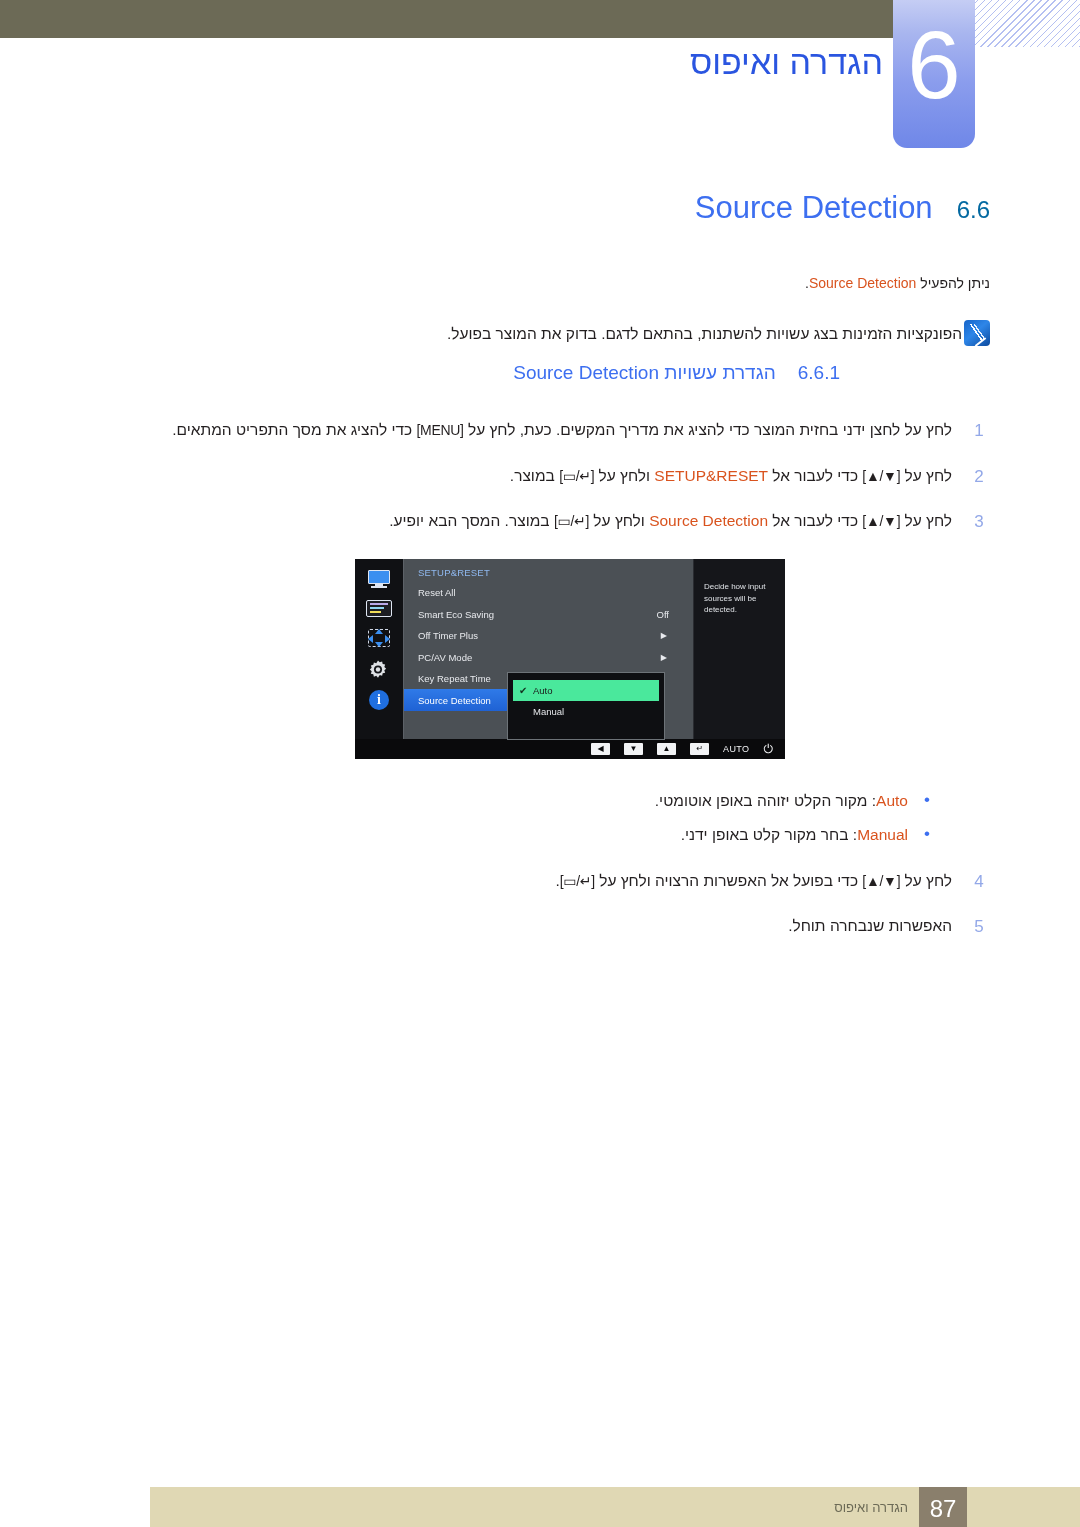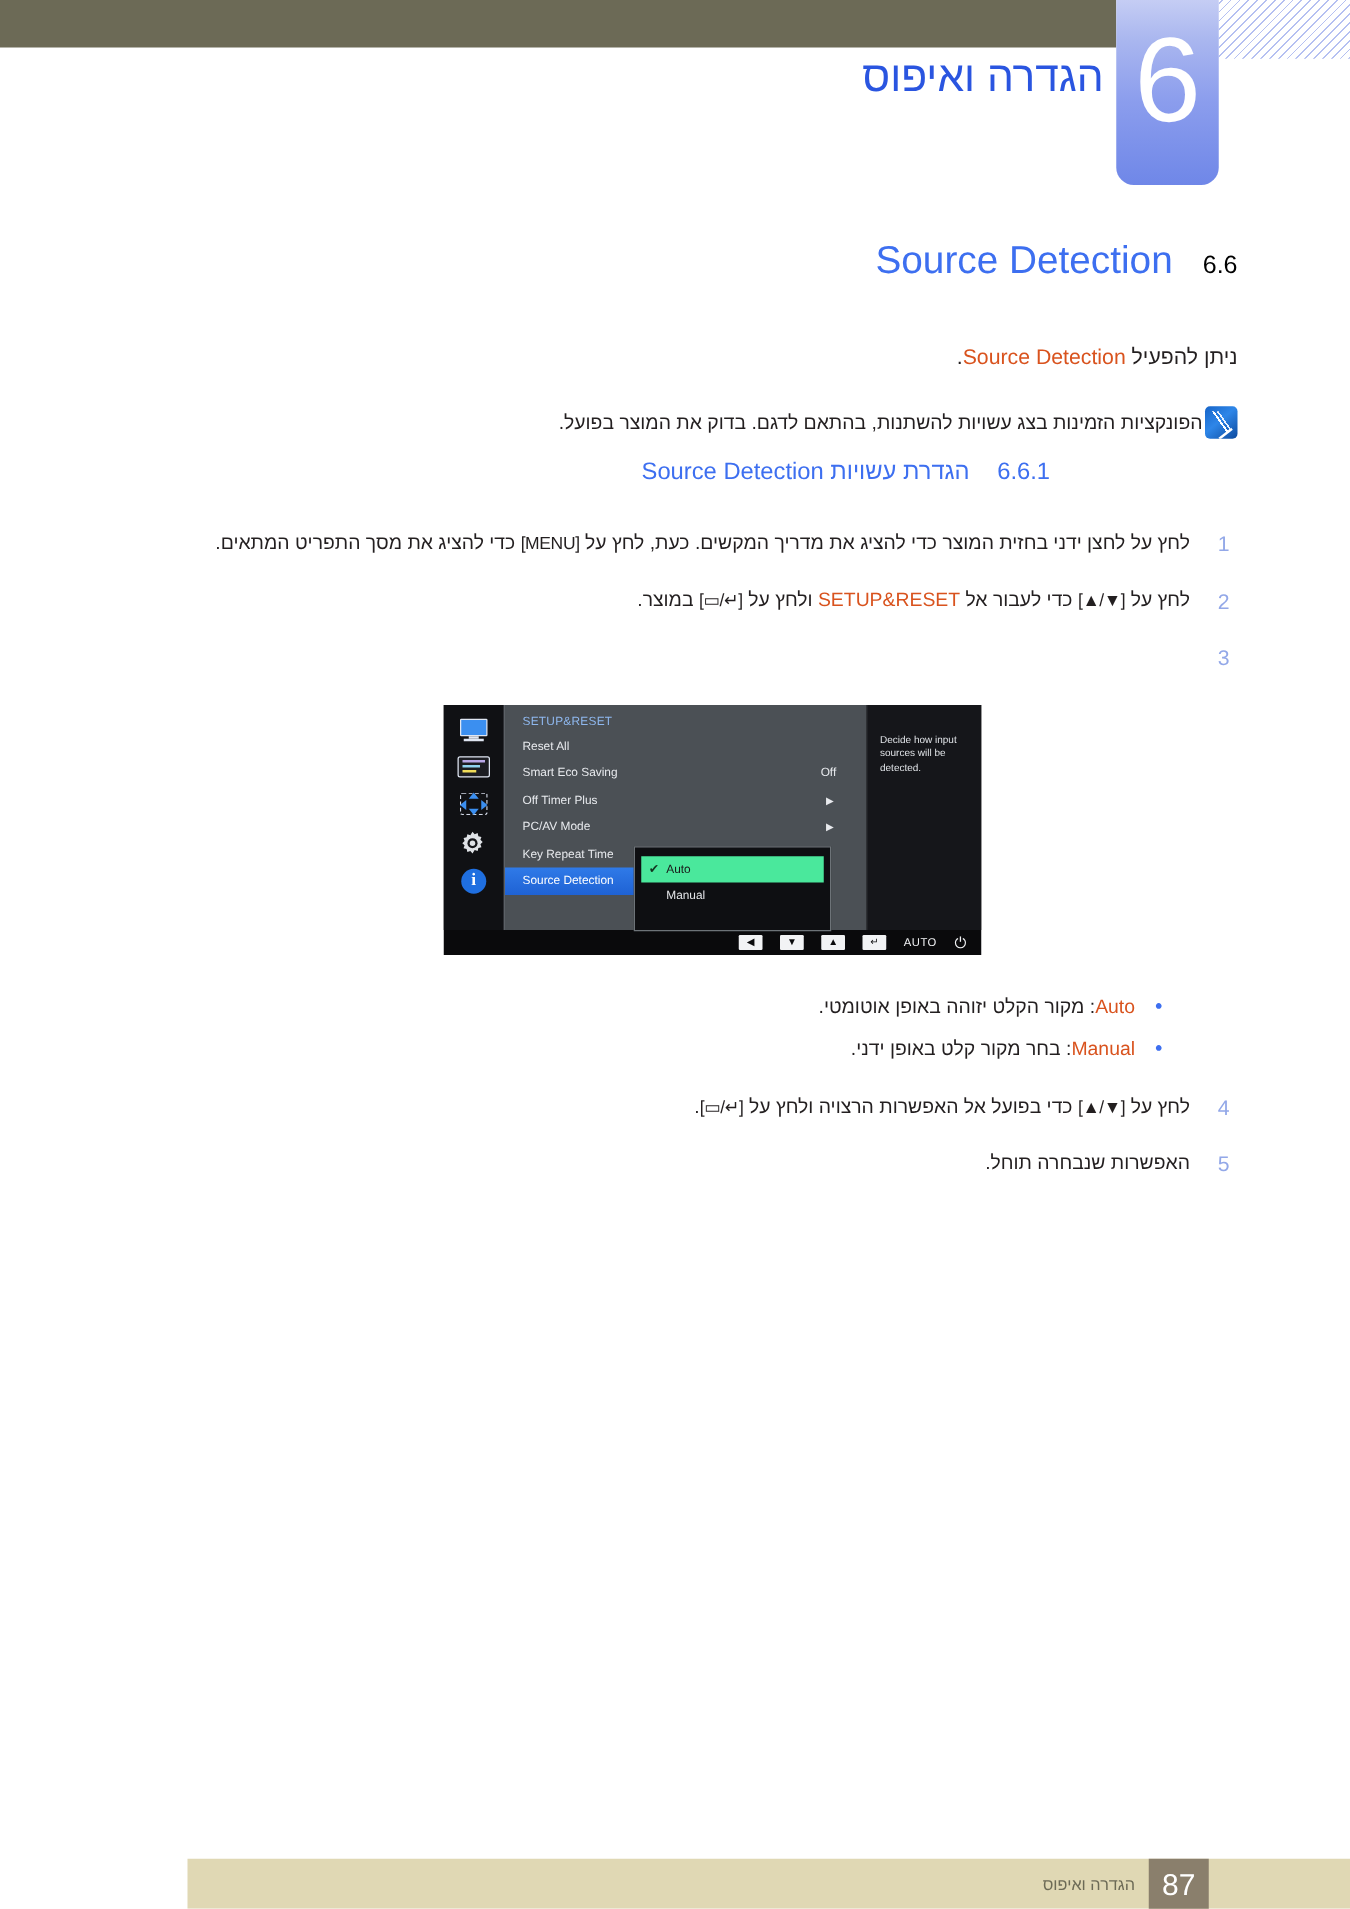--- a/index.html
+++ b/index.html
@@ -74,34 +74,34 @@
 
   .h2-row {
     display: flex;
     flex-direction: row;
     align-items: baseline;
     justify-content: flex-start;
     gap: 24px;
     margin: 0 0 46px 0;
   }
   .h2-num {
-    font-size: 20px;
-    color: #000000;
+    font-size: 24px;
+    color: #0369a1;
     white-space: nowrap;
   }
   .h2-text {
     font-size: 31px;
     color: #3d6ff0;
     direction: ltr;
     unicode-bidi: isolate;
     white-space: nowrap;
   }
 
   .lead {
-    font-size: 17px;
+    font-size: 14px;
     line-height: 1.6;
     margin: 0 0 26px 0;
     text-align: right;
   }
   .lead .en { color: #d9531e; direction: ltr; unicode-bidi: isolate; }
 
   
   .note-row {
     display: flex;
     flex-direction: row;
@@ -484,20 +484,21 @@
       <li>
         <span class="step-num">1</span>
         <span class="step-body"><span>לחץ על לחצן ידני בחזית המוצר כדי להציג את מדריך המקשים. כעת, לחץ על </span><span class="keycap">[MENU]</span><span> כדי להציג את מסך התפריט המתאים.</span></span>
       </li>
       <li>
         <span class="step-num">2</span>
         <span class="step-body"><span>לחץ על </span><span class="keycap">[▲/▼]</span><span> כדי לעבור אל </span><span class="orange">SETUP&amp;RESET</span><span> ולחץ על </span><span class="keycap">[▭/↵]</span><span> במוצר.</span></span>
       </li>
       <li>
         <span class="step-num">3</span>
+        <span class="step-body"><span>לחץ על </span><span class="keycap">[▲/▼]</span><span> כדי לעבור אל </span><span class="orange">Source Detection</span><span> ולחץ על </span><span class="keycap">[▭/↵]</span><span> במוצר. המסך הבא יופיע.</span></span>
       </li>
     </ol>
 
   <div class="osd-wrap">
     <div class="osd">
 
       <div class="osd-side">
         <div class="osd-ico ico-monitor">
           <div class="scr"></div>
             <div class="stand"></div>

